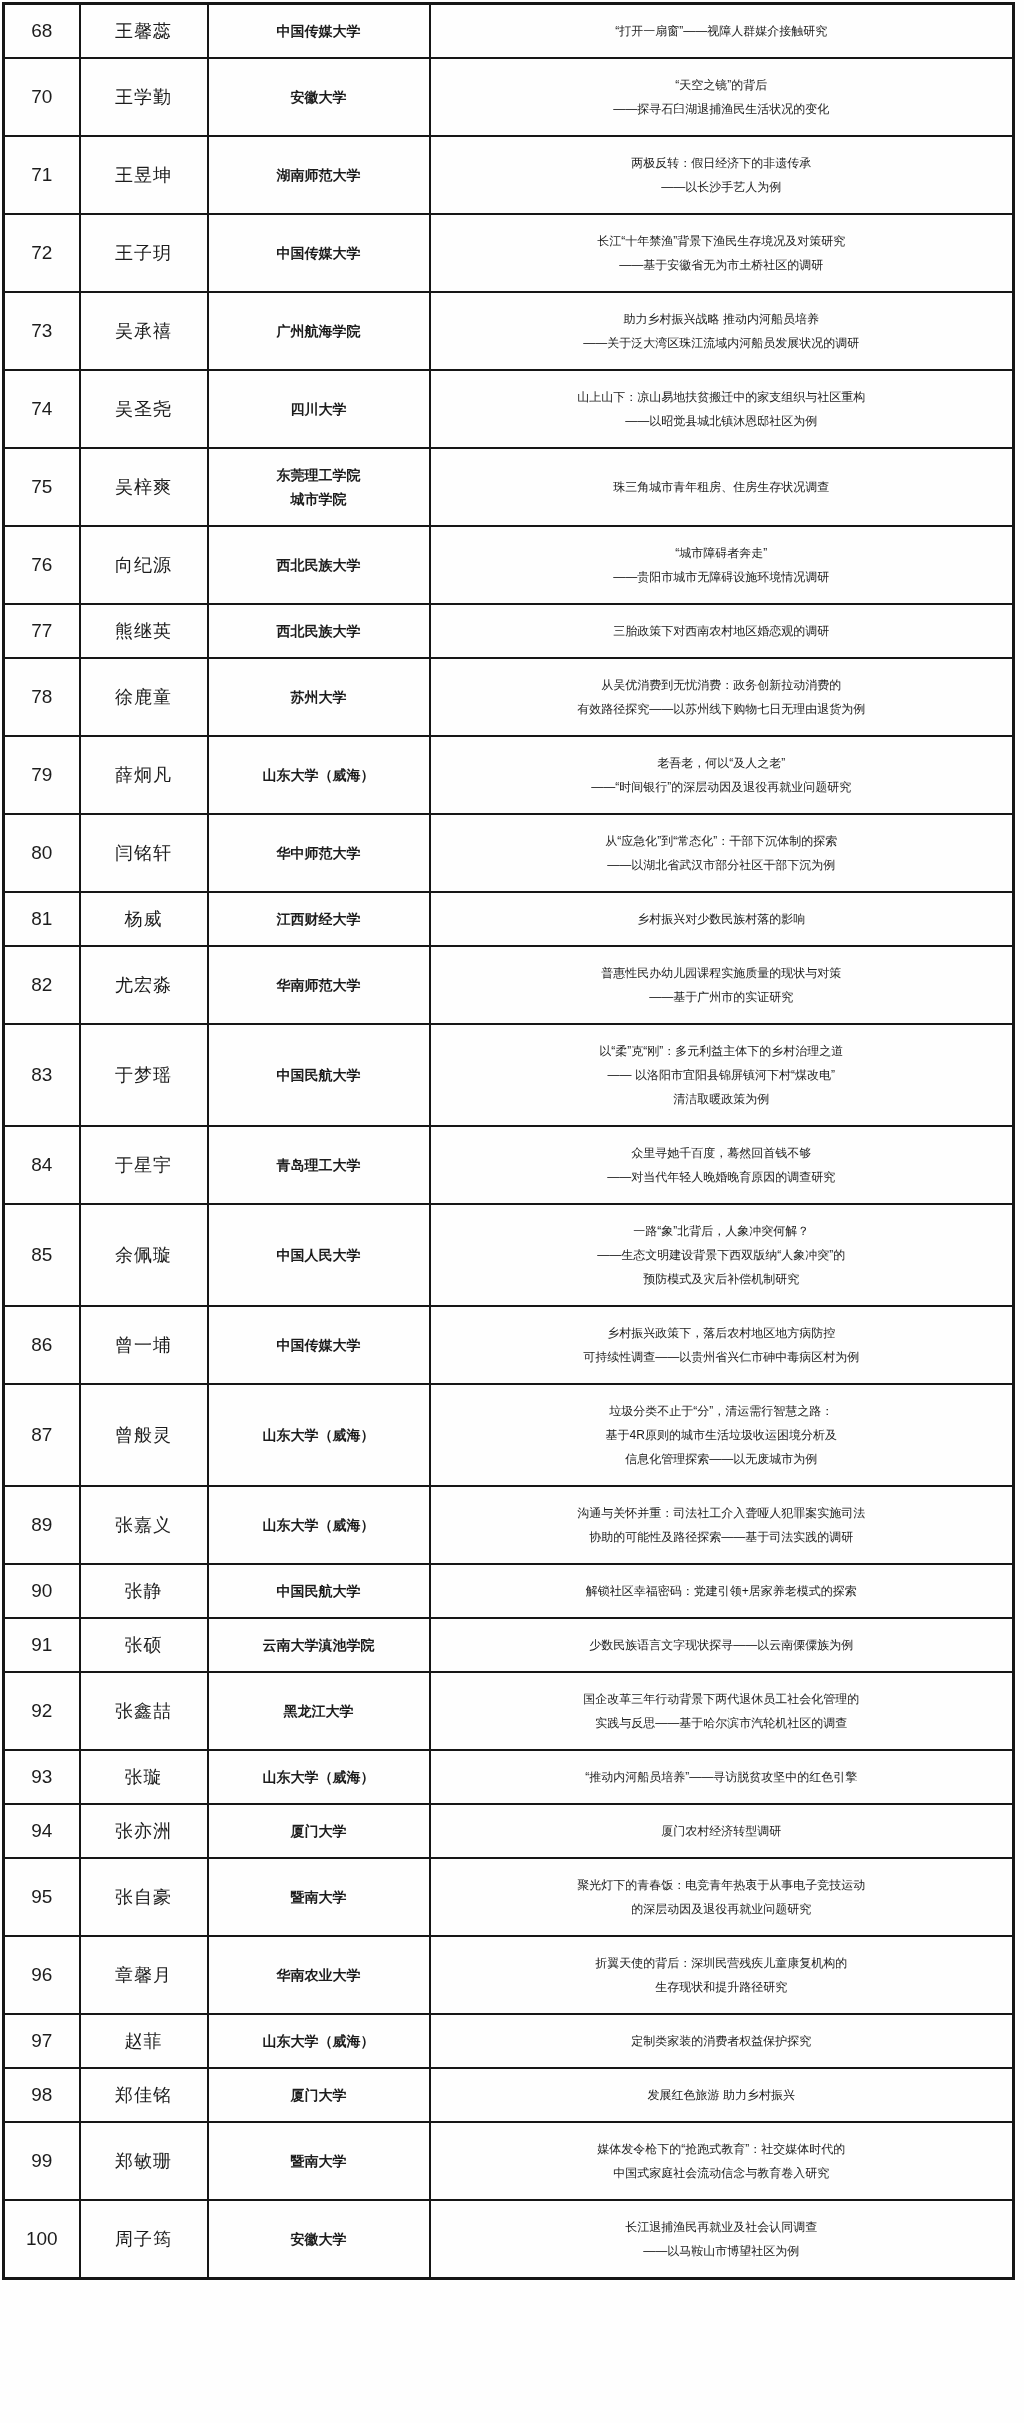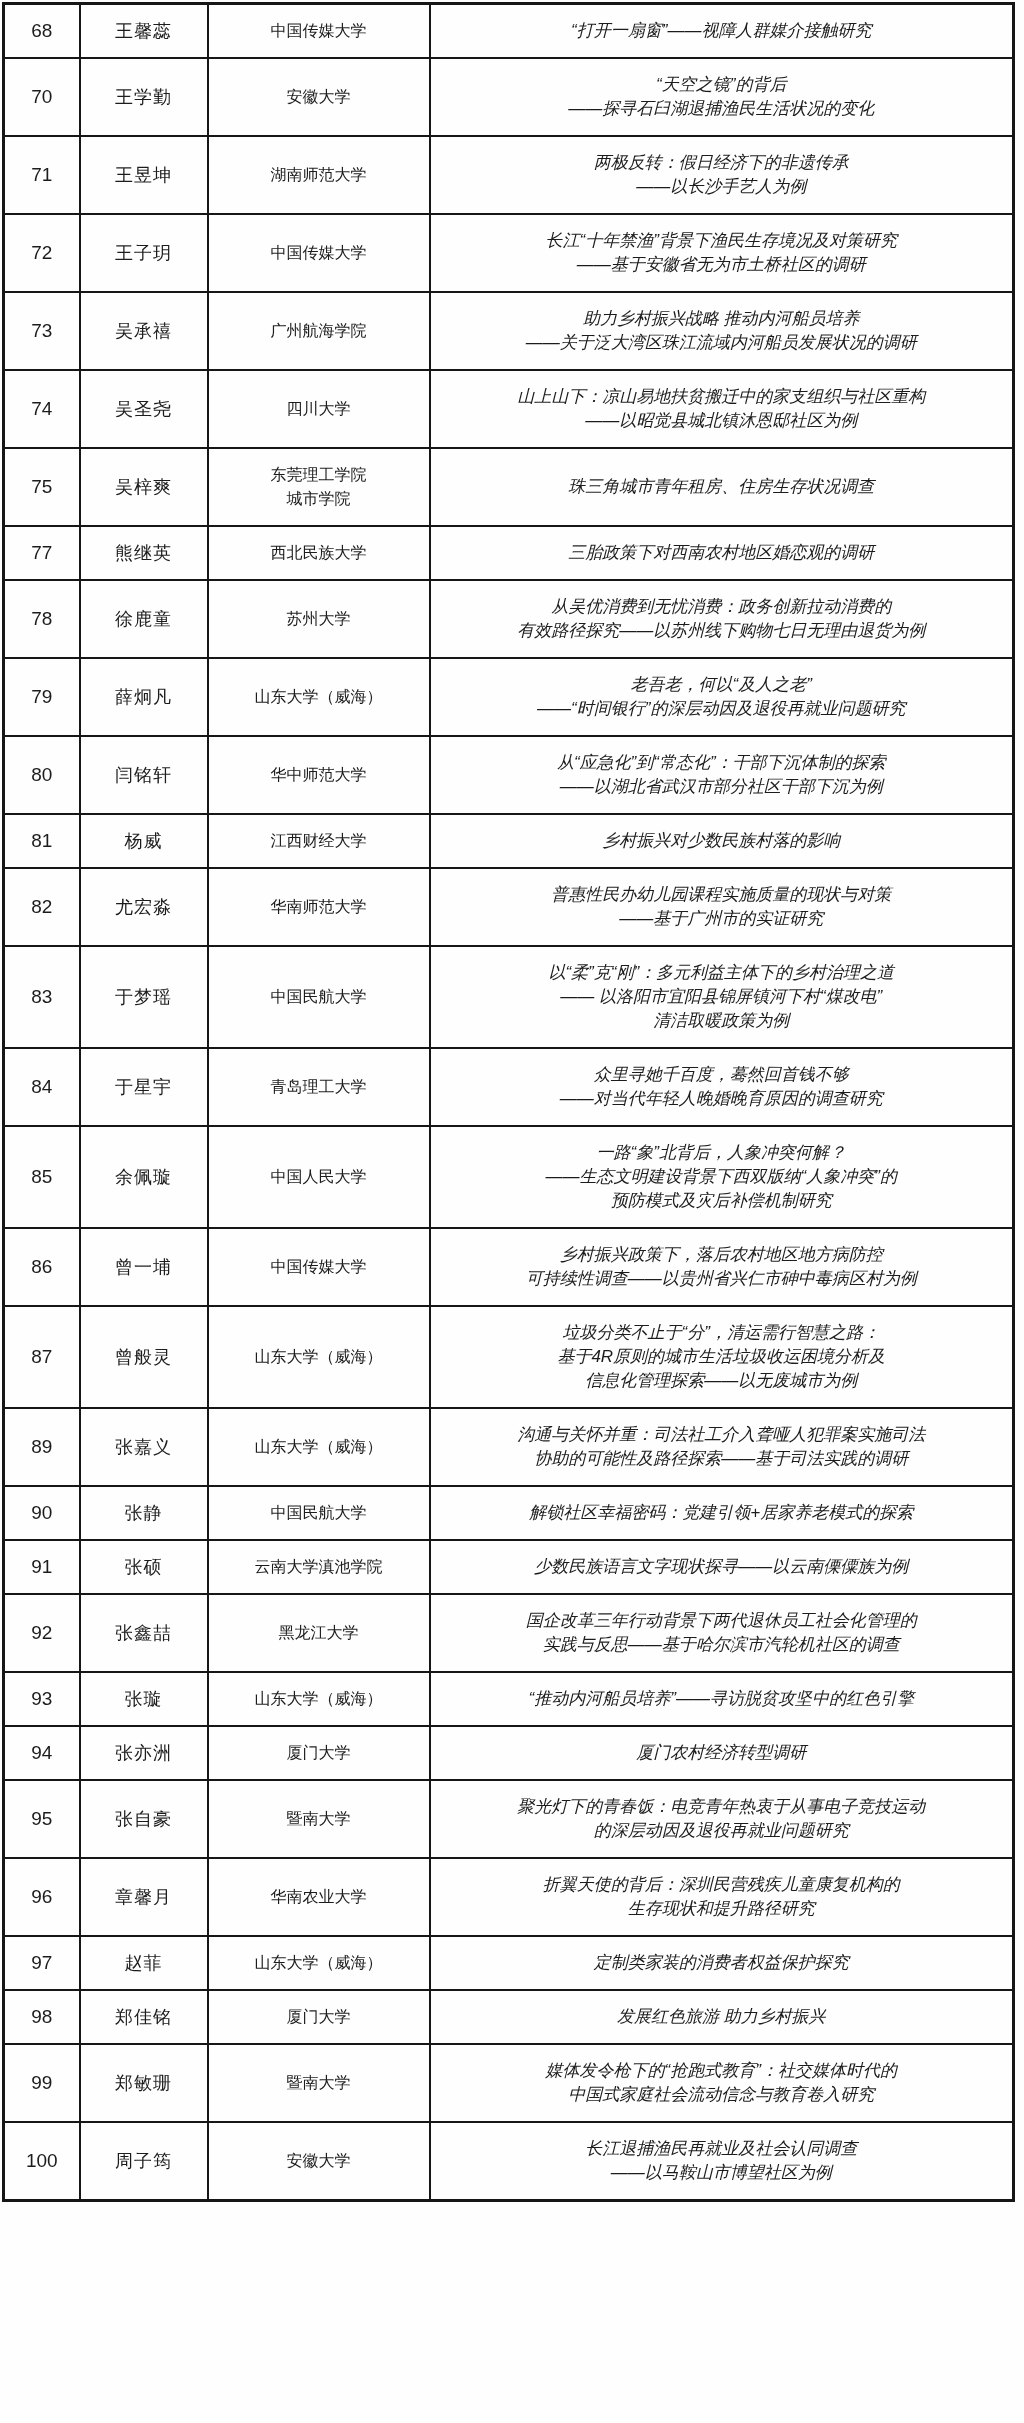--- a/index.html
+++ b/index.html
@@ -31,27 +31,27 @@
   }
   td.c-no {
     font-size: 19px;
     font-family: "Liberation Sans", "DejaVu Sans", sans-serif;
   }
   td.c-name {
     font-size: 18px;
     letter-spacing: 1px;
   }
   td.c-univ {
-    font-size: 16px;
+    font-size: 14px;
     line-height: 24px;
+    font-weight: bold;
   }
   td.c-title {
-    font-size: 17px;
+    font-size: 12px;
     line-height: 24px;
-    font-style: italic;
   }
   td .line {
     white-space: nowrap;
   }
 </style>
 </head>
 <body>
 
 <div class="page">
   <table class="roster">
@@ -132,20 +132,31 @@
           <td class="c-name">吴梓爽</td>
           <td class="c-univ">
             <div class="line">东莞理工学院</div>
             <div class="line">城市学院</div>
           </td>
           <td class="c-title">
             <div>珠三角城市青年租房、住房生存状况调查</div>
           </td>
         </tr>
         <tr>
+          <td class="c-no">76</td>
+          <td class="c-name">向纪源</td>
+          <td class="c-univ">
+            <div class="line">西北民族大学</div>
+          </td>
+          <td class="c-title">
+            <div>“城市障碍者奔走”</div>
+            <div>——贵阳市城市无障碍设施环境情况调研</div>
+          </td>
+        </tr>
+        <tr>
           <td class="c-no">77</td>
           <td class="c-name">熊继英</td>
           <td class="c-univ">
             <div class="line">西北民族大学</div>
           </td>
           <td class="c-title">
             <div>三胎政策下对西南农村地区婚恋观的调研</div>
           </td>
         </tr>
         <tr>

